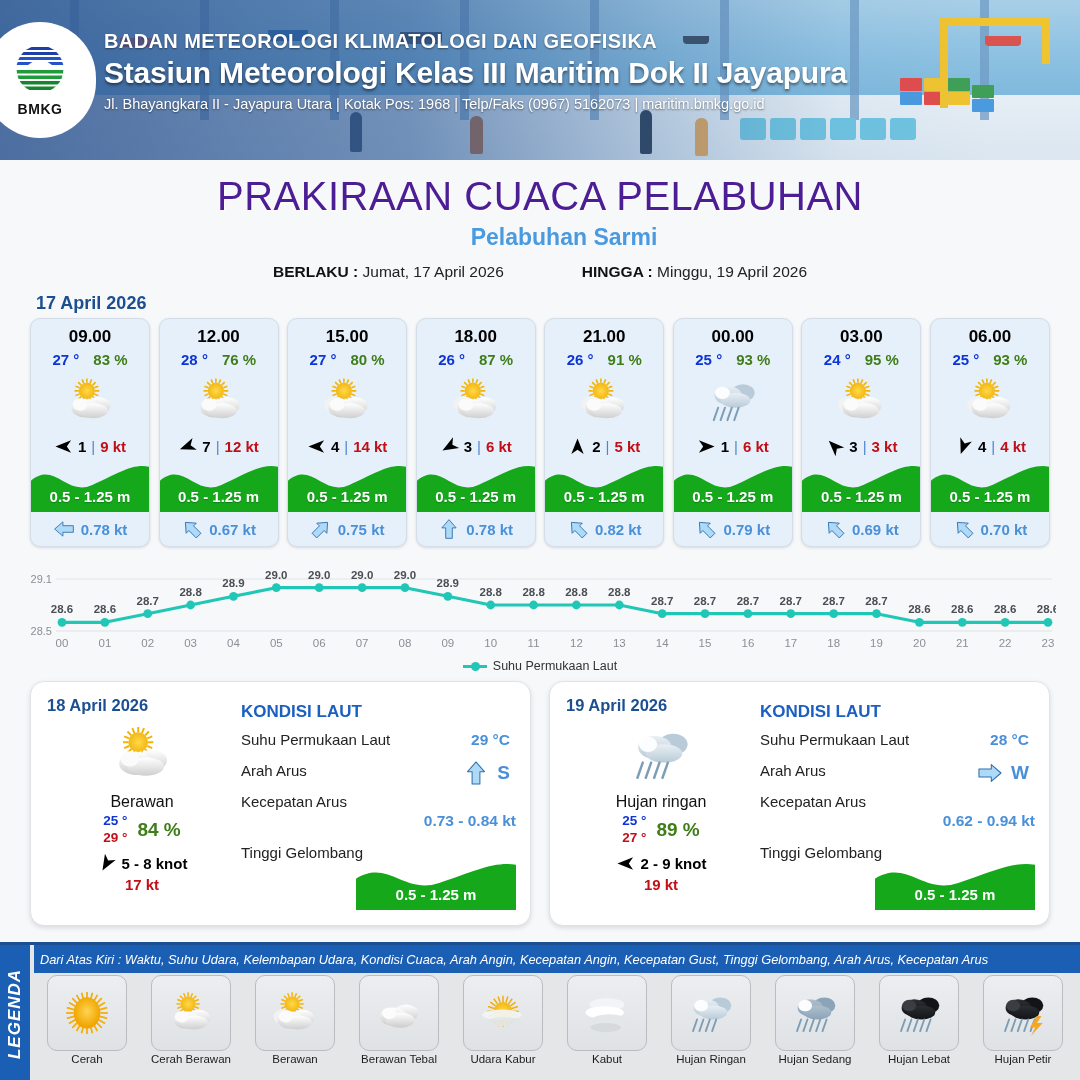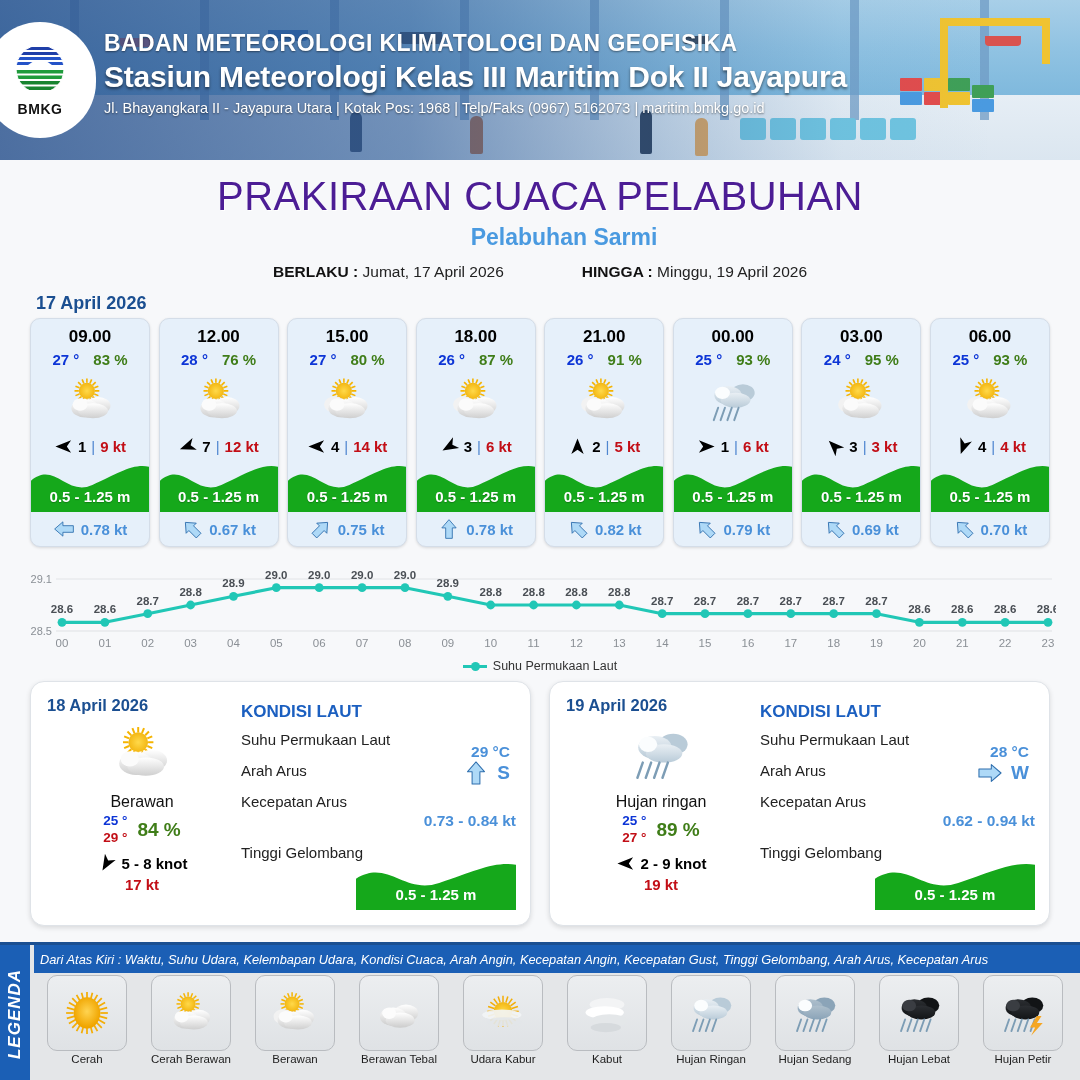--- a/index.html
+++ b/index.html
@@ -42,21 +42,21 @@
     position:absolute; left:-16px; top:22px;
     width:112px; height:116px;
     background:#ffffff; border-radius:56px;
     display:flex; flex-direction:column; align-items:center; justify-content:center;
     z-index:6;
   }
   .logo-mark { width:56px; height:56px; position:relative; }
   .logo-txt { font-size:14px; font-weight:bold; color:#111; letter-spacing:.5px; margin-top:2px;}
 
   .hdr-text { position:absolute; left:104px; top:30px; z-index:5; color:#fff; }
-  .hdr-line1 { font-size:23px; font-weight:bold; letter-spacing:.4px; text-shadow:0 1px 2px rgba(0,0,0,.45); }
+  .hdr-line1 { font-size:20px; font-weight:bold; letter-spacing:.4px; text-shadow:0 1px 2px rgba(0,0,0,.45); }
   .hdr-line2 { font-size:30px; font-weight:bold; margin-top:3px; letter-spacing:-.2px; text-shadow:0 2px 3px rgba(0,0,0,.5); }
   .hdr-line3 { font-size:14.5px; margin-top:6px; text-shadow:0 1px 2px rgba(0,0,0,.5); }
 
   
   .title-area { text-align:center; padding-top:14px; }
   .title-main {
     font-size:40px; font-weight:normal; color:#4c1d95; letter-spacing:.5px;
     text-shadow: 1px 1px 0 rgba(255,255,255,.9);
   }
   .title-sub { font-size:23px; font-weight:bold; color:#4a9ae0; margin-top:5px;padding-left:48px; }
@@ -131,21 +131,21 @@
   .d-tcol { font-size:13.5px; font-weight:bold; line-height:1.25; text-align:left;}
   .d-tmin { color:#0d35d6; }
   .d-tmax { color:#c20e16; }
   .d-hum  { font-size:19px; font-weight:bold; color:#3f7d18; }
   .d-wind { display:flex; align-items:center; justify-content:center; gap:6px; font-size:15px; font-weight:bold; color:#000; margin-top:7px;}
   .d-gust { font-size:15px; font-weight:bold; color:#c20e16; margin-top:3px; }
 
   .d-right { position:absolute; left:210px; top:20px; right:14px; }
   .d-kl { font-size:17px; font-weight:bold; color:#1b5fc0; margin-bottom:6px;}
   .d-row { font-size:15px; color:#222; margin-top:9px; position:relative; height:22px;}
-  .d-val { position:absolute; right:6px; top:12px; color:#4a90d9; font-weight:bold; font-size:15.5px;}
+  .d-val { position:absolute; right:6px; top:0; color:#4a90d9; font-weight:bold; font-size:15.5px;}
   .d-val2 { color:#4a90d9; font-weight:bold; font-size:15.5px; text-align:right; margin-top:2px;}
   .d-dir { position:absolute; right:6px; top:-2px; display:flex; align-items:center; gap:8px;}
   .d-dir-t { color:#4a90d9; font-weight:bold; font-size:19px;}
   .d-wave { position:absolute; right:0px; bottom:-44px; width:160px; height:54px;}
   .d-wave svg { position:absolute; inset:0; width:160px; height:54px;}
   .d-wave span {
     position:absolute; left:0; right:0; bottom:7px; text-align:center;
     color:#fff; font-weight:bold; font-size:15px; z-index:2;
   }
 

